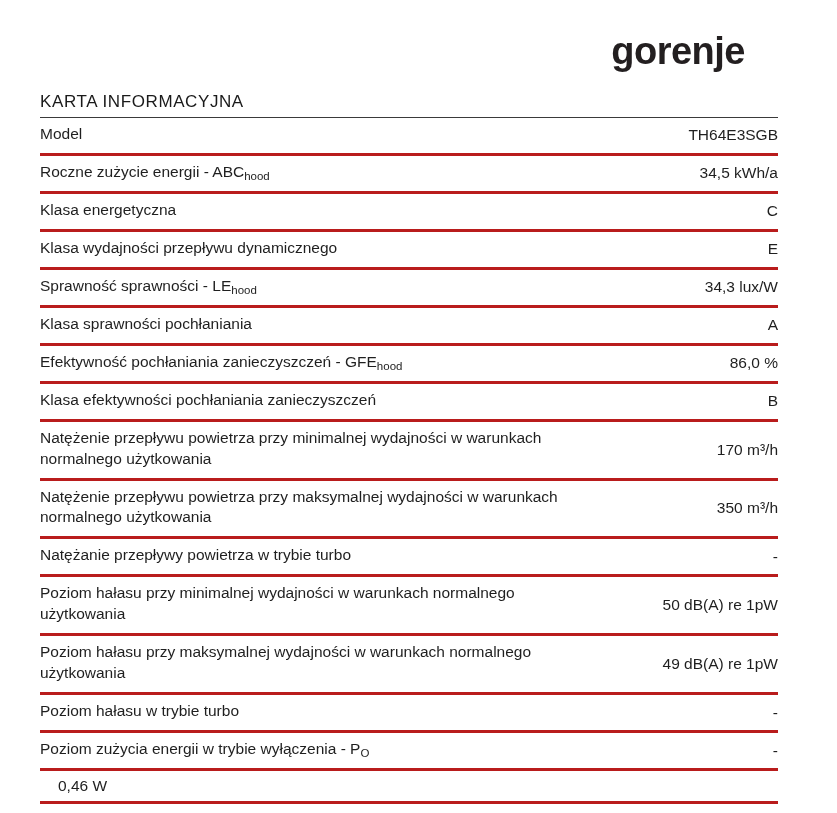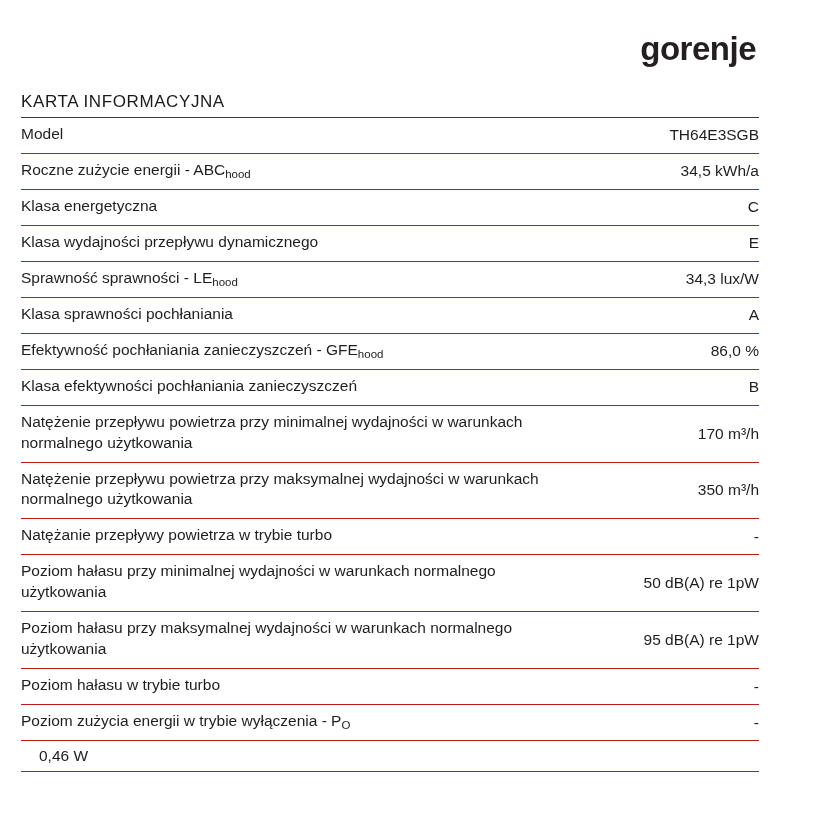--- a/index.html
+++ b/index.html
@@ -12,44 +12,44 @@
     width: 837px;
     height: 813px;
     background: #ffffff;
     font-family: "Liberation Sans", sans-serif;
     color: #1f1f1f;
     overflow: hidden;
   }
   .logo {
     position: absolute;
     top: 30px;
-    right: 81px;
-    font-size: 33px;
+    right: 92px;
+    font-size: 38px;
     font-weight: bold;
     letter-spacing: -0.5px;
     color: #231f20;
   }
   .content {
     position: absolute;
     top: 92px;
-    left: 21px;
+    left: 40px;
     width: 738px;
   }
   .title {
     font-size: 17px;
     letter-spacing: 0.6px;
     color: #1a1a1a;
     padding-bottom: 5px;
     border-bottom: 1px solid #3a3a3a;
   }
   .row {
     display: flex;
     justify-content: space-between;
     align-items: center;
-    border-bottom: 1px solid #b91c1c;
+    border-bottom: 3px solid #b91c1c;
     padding: 6px 0;
   }
   .row-label {
     font-size: 15.5px;
     line-height: 1.35;
     max-width: 545px;
   }
   .sub {
     font-size: 11.5px;
     vertical-align: -0.3em;
@@ -125,21 +125,21 @@
     <div class="row-value">-</div>
   </div>
 
   <div class="row">
     <div class="row-label"><span>Poziom hałasu przy minimalnej wydajności w warunkach normalnego użytkowania</span><span class="sub"></span></div>
     <div class="row-value">50 dB(A) re 1pW</div>
   </div>
 
   <div class="row">
     <div class="row-label"><span>Poziom hałasu przy maksymalnej wydajności w warunkach normalnego użytkowania</span><span class="sub"></span></div>
-    <div class="row-value">95 dB(A) re 1pW</div>
+    <div class="row-value">49 dB(A) re 1pW</div>
   </div>
 
   <div class="row">
     <div class="row-label"><span>Poziom hałasu w trybie turbo</span><span class="sub"></span></div>
     <div class="row-value">-</div>
   </div>
 
   <div class="row">
     <div class="row-label"><span>Poziom zużycia energii w trybie wyłączenia - P</span><span class="sub">O</span></div>
     <div class="row-value">-</div>

